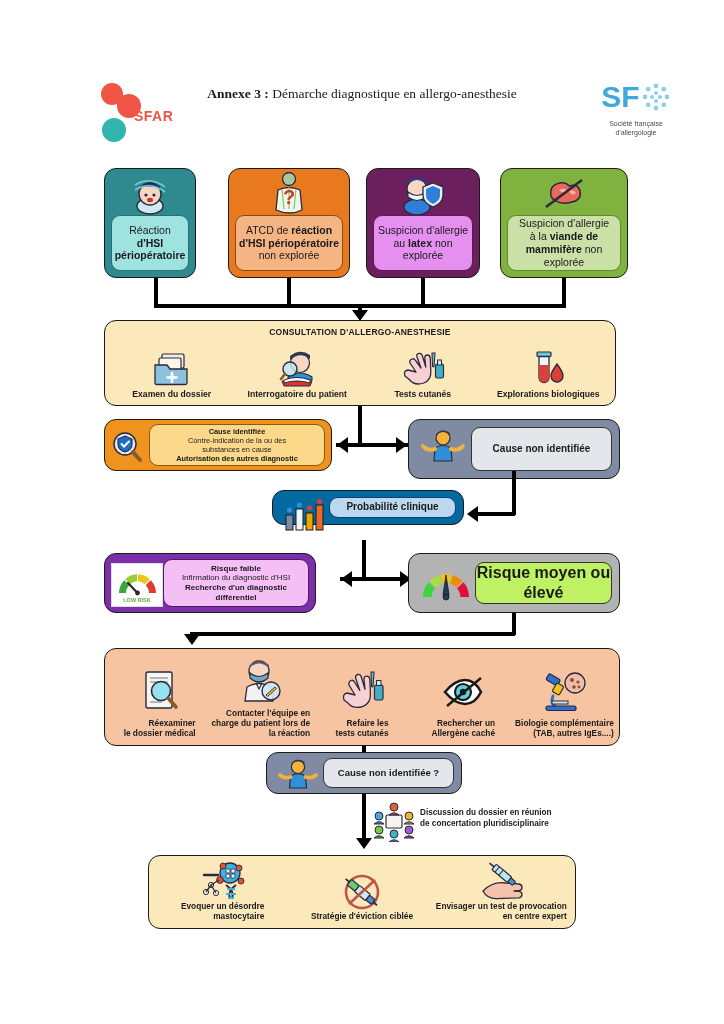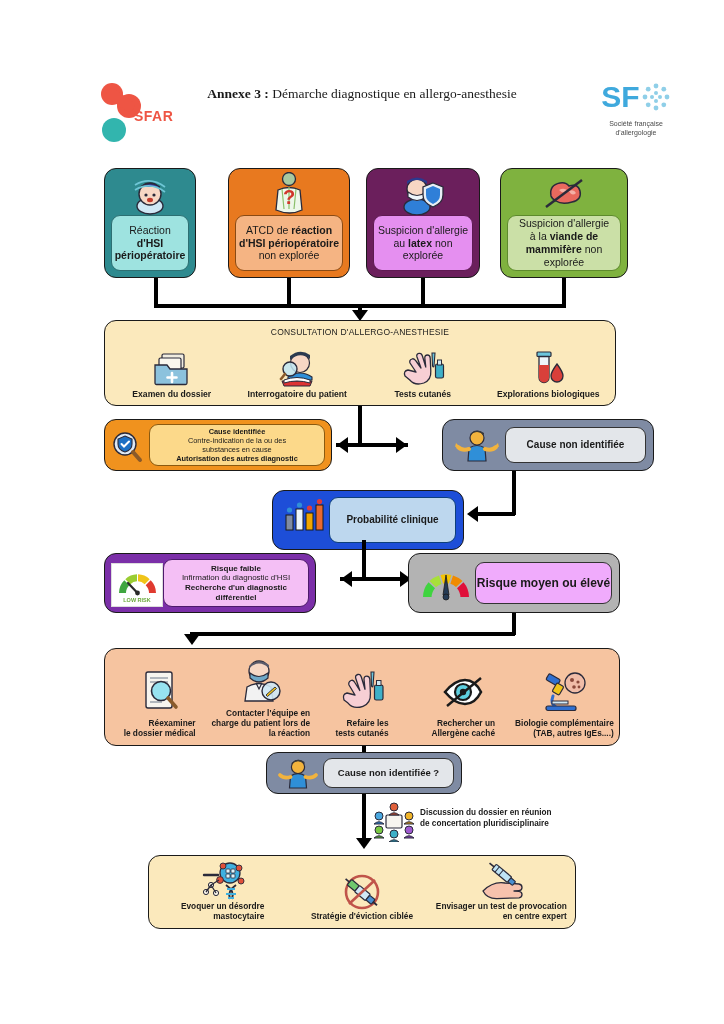--- a/index.html
+++ b/index.html
@@ -39,51 +39,51 @@
   #top1{left:228px;width:122px;background:#e8791f;}
   #top1 .inner{background:#f5b483;border-color:#8a4a13;}
   #top2{left:366px;width:114px;background:#6b1f5c;}
   #top2 .inner{background:#e58ff0;border-color:#5e1a52;}
   #top3{left:500px;width:128px;background:#7fb23f;}
   #top3 .inner{background:#cbe0a7;border-color:#5d8a2c;}
 
   
   #consult{left:104px;top:320px;width:512px;height:86px;background:#fbe9bc;}
   #consult .band-title{position:absolute;left:0;right:0;top:6px;text-align:center;
-        font-size:8.5px;font-weight:normal;letter-spacing:0.2px;}
+        font-size:8.5px;font-weight:bold;letter-spacing:0.2px;}
   .cols{position:absolute;left:4px;right:4px;top:22px;bottom:4px;display:flex;}
   .col{flex:1;display:flex;flex-direction:column;align-items:center;justify-content:flex-end;}
   .col .glyph{height:40px;display:flex;align-items:center;justify-content:center;}
   .col .cap{font-size:8.6px;font-weight:bold;text-align:right;line-height:1.2;padding-bottom:2px;}
 
   
   #causeId{left:104px;top:419px;width:228px;height:52px;background:#f0921e;}
   #causeId .inner{left:44px;right:6px;top:4px;bottom:4px;background:#fcd98a;border-color:#8a5a10;
                   flex-direction:column;font-size:7.4px;padding:2px 3px;}
   #causeId .ico{position:absolute;left:5px;top:11px;width:34px;height:30px;}
-  #causeNon{left:408px;top:419px;width:212px;height:52px;background:#7f8ba3;margin-left:34px;}
+  #causeNon{left:408px;top:419px;width:212px;height:60px;background:#7f8ba3;}
   #causeNon .inner{left:62px;right:7px;top:7px;bottom:7px;background:#e3e6ea;border-color:#333;
                    font-size:10px;font-weight:bold;}
   #causeNon .ico{position:absolute;left:10px;top:9px;width:48px;height:34px;}
 
   
-  #proba{left:272px;top:490px;width:192px;height:60px;background:#1d4ed8;}
+  #proba{left:272px;top:490px;width:192px;height:35px;background:#0369a1;}
   #proba .inner{left:56px;right:7px;top:6px;bottom:6px;background:#bdd7ee;border-color:#0d3f7a;
                 font-size:10px;font-weight:bold;}
   #proba .ico{position:absolute;left:8px;top:8px;width:46px;height:34px;}
 
   
   #risqueF{left:104px;top:553px;width:212px;height:60px;background:#7b2fa8;}
   #risqueF .inner{left:58px;right:6px;top:5px;bottom:5px;background:#f4bff5;border-color:#4d1a6b;
                   flex-direction:column;font-size:8px;padding:2px;}
   #risqueF .ico{position:absolute;left:6px;top:9px;width:50px;height:42px;background:#ffffff;
                 border:1px solid #ddd;display:flex;align-items:center;justify-content:center;}
   #risqueM{left:408px;top:553px;width:212px;height:60px;background:#b3b3b3;}
-  #risqueM .inner{left:66px;right:7px;top:8px;bottom:8px;background:#f0abfc;border-color:#333;
-                  font-size:12px;font-weight:bold;}
+  #risqueM .inner{left:66px;right:7px;top:8px;bottom:8px;background:#bef264;border-color:#333;
+                  font-size:16px;font-weight:bold;}
   #risqueM .ico{position:absolute;left:10px;top:11px;width:54px;height:38px;}
 
   
   #band5{left:104px;top:648px;width:516px;height:98px;background:#f6c4a0;}
   #band5 .cols{top:4px;}
   #band5 .col .glyph{height:54px;}
   #band5 .col .cap{font-size:8.3px;}
 
   
   #causeQ{left:266px;top:752px;width:196px;height:42px;background:#7f8ba3;}

